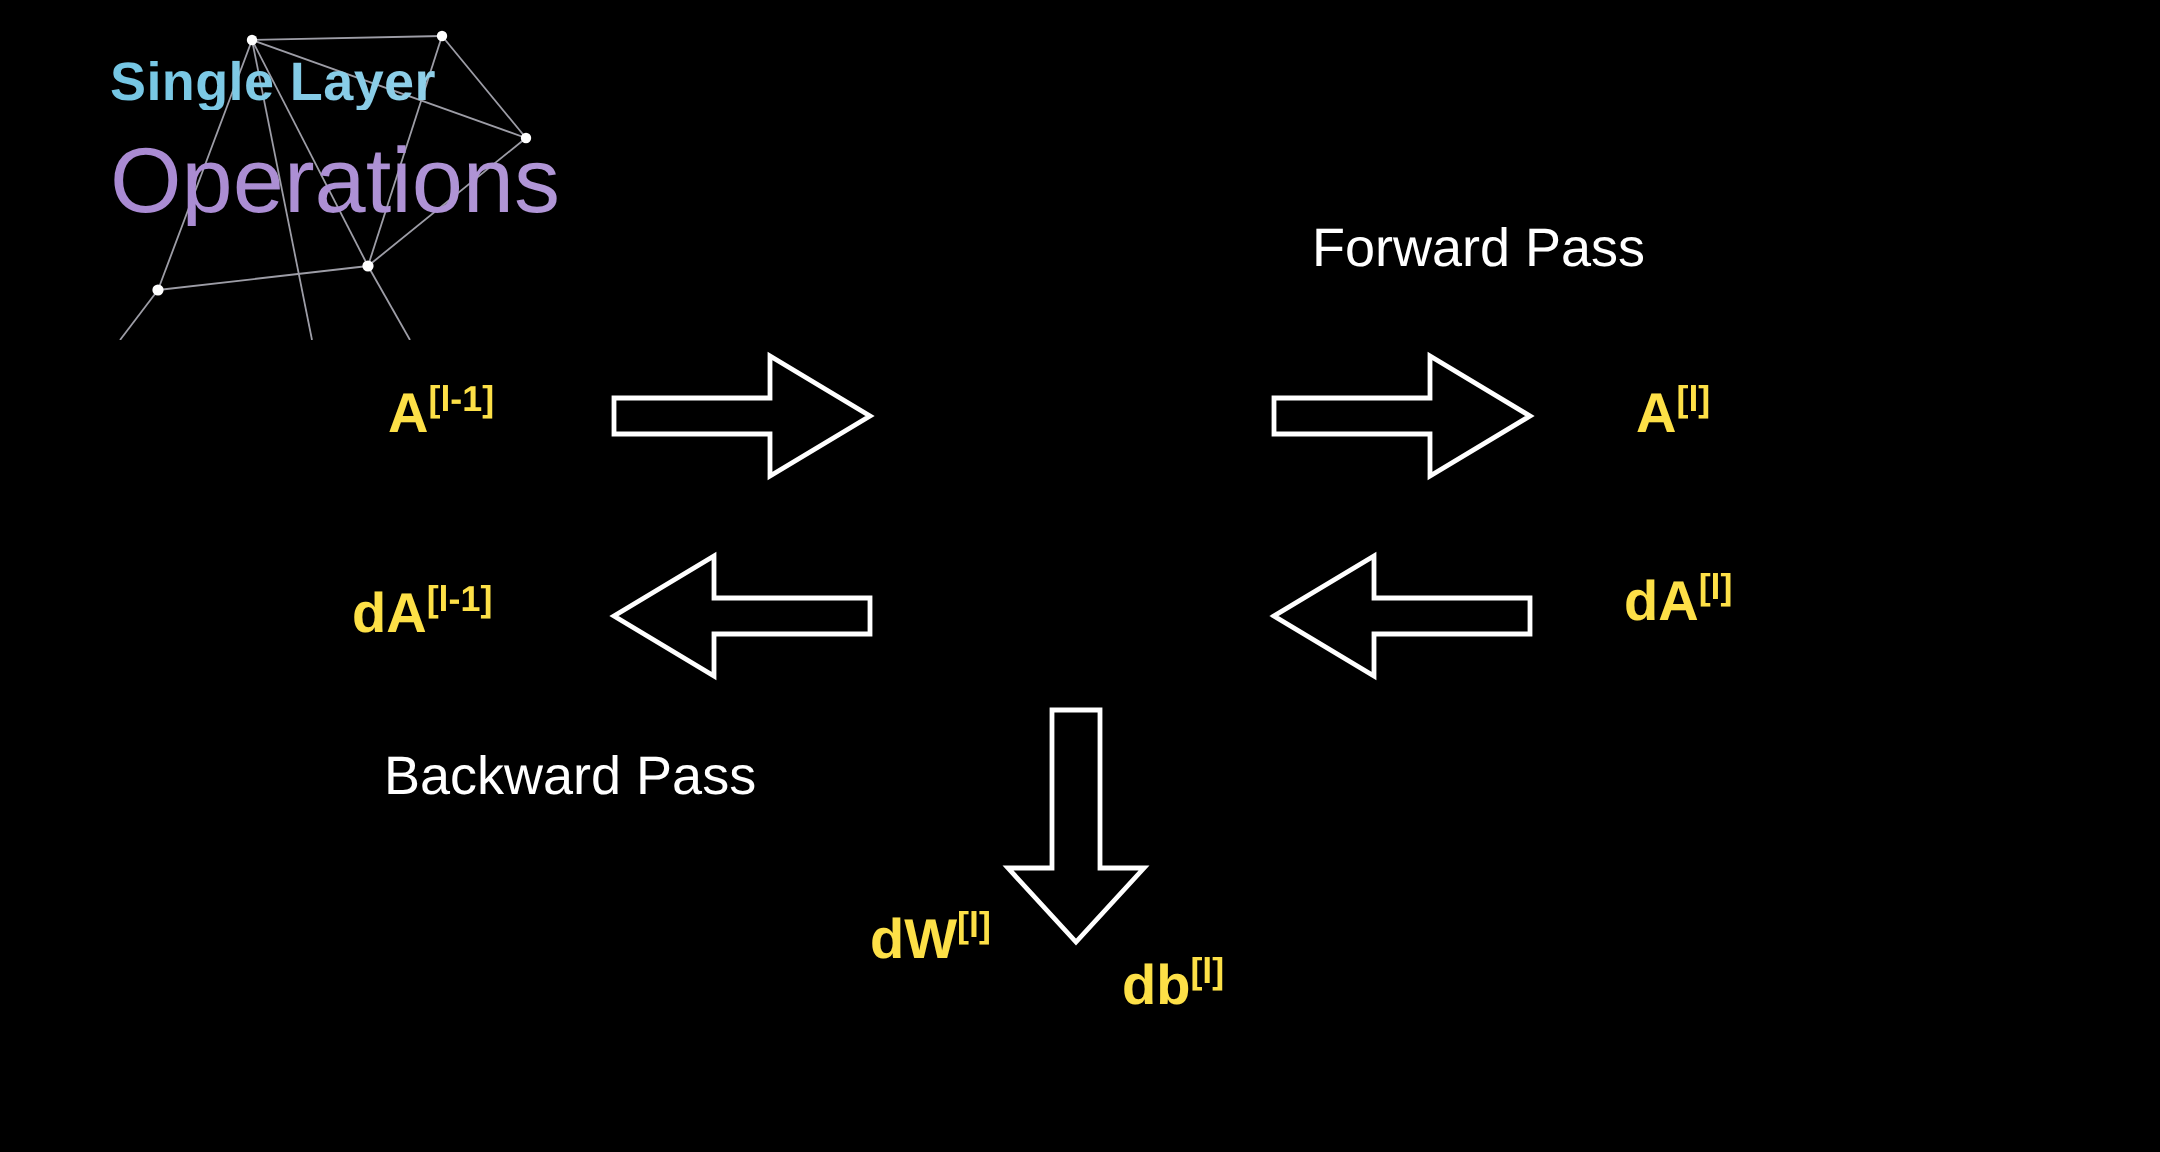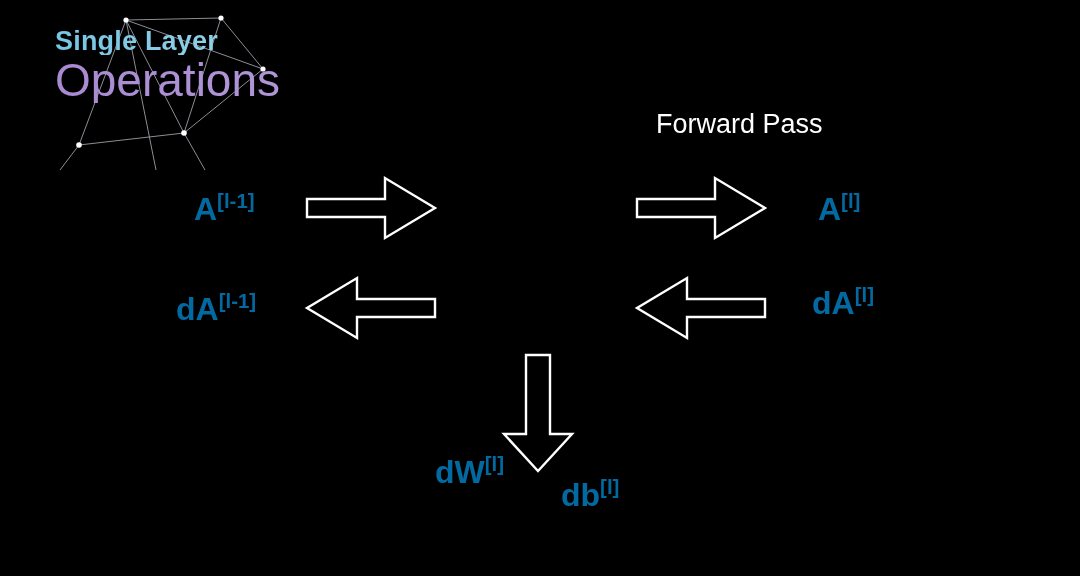--- a/index.html
+++ b/index.html
@@ -41,21 +41,21 @@
     letter-spacing: 0.2px;
     line-height: 1.0;
     color: #9fd6ea;
     background: linear-gradient(90deg, #74c6e4 0%, #9bd3ea 55%, #b9c6e8 100%);
     -webkit-background-clip: text;
     background-clip: text;
     -webkit-text-fill-color: transparent;
     white-space: nowrap;
   }
   #title-line2 {
-    margin-top: 2px;
+    margin-top: 12px;
     font-size: 46px;
     font-weight: normal;
     line-height: 1.0;
     color: #a98fd0;
     background: linear-gradient(90deg, #a98ad2 0%, #b095d6 50%, #b9a3dd 100%);
     -webkit-background-clip: text;
     background-clip: text;
     -webkit-text-fill-color: transparent;
     white-space: nowrap;
   }
@@ -67,22 +67,22 @@
     font-size: 27px;
     font-weight: normal;
     white-space: nowrap;
   }
   #caption-forward { left: 656px; top: 109px; text-align: right; }
   #caption-backward { left: 192px; top: 373px; }
 
   
   .math-label {
     position: absolute;
-    color: #0369a1;
-    font-size: 32px;
+    color: #fde047;
+    font-size: 28px;
     font-weight: bold;
     white-space: nowrap;
   }
   .math-label sup {
     font-size: 0.64em;
     font-weight: bold;
     vertical-align: super;
     line-height: 0;
   }
   #label-a-prev   { left: 194px; top: 191px; }
@@ -170,20 +170,21 @@
       <circle cx="79" cy="145" r="2.8"></circle>
     </g>
   </svg>
 
   <div id="title-block">
     <div id="title-line1">Single Layer</div>
     <div id="title-line2">Operations</div>
   </div>
 
   <div class="pass-caption" id="caption-forward">Forward Pass</div>
+  <div class="pass-caption" id="caption-backward">Backward Pass</div>
 
   <div class="math-label" id="label-a-prev">
     <span>A</span><sup>[l-1]</sup>
   </div>
   <div class="math-label" id="label-da-prev">
     <span>dA</span><sup>[l-1]</sup>
   </div>
   <div class="math-label" id="label-a-out">
     <span>A</span><sup>[l]</sup>
   </div>

